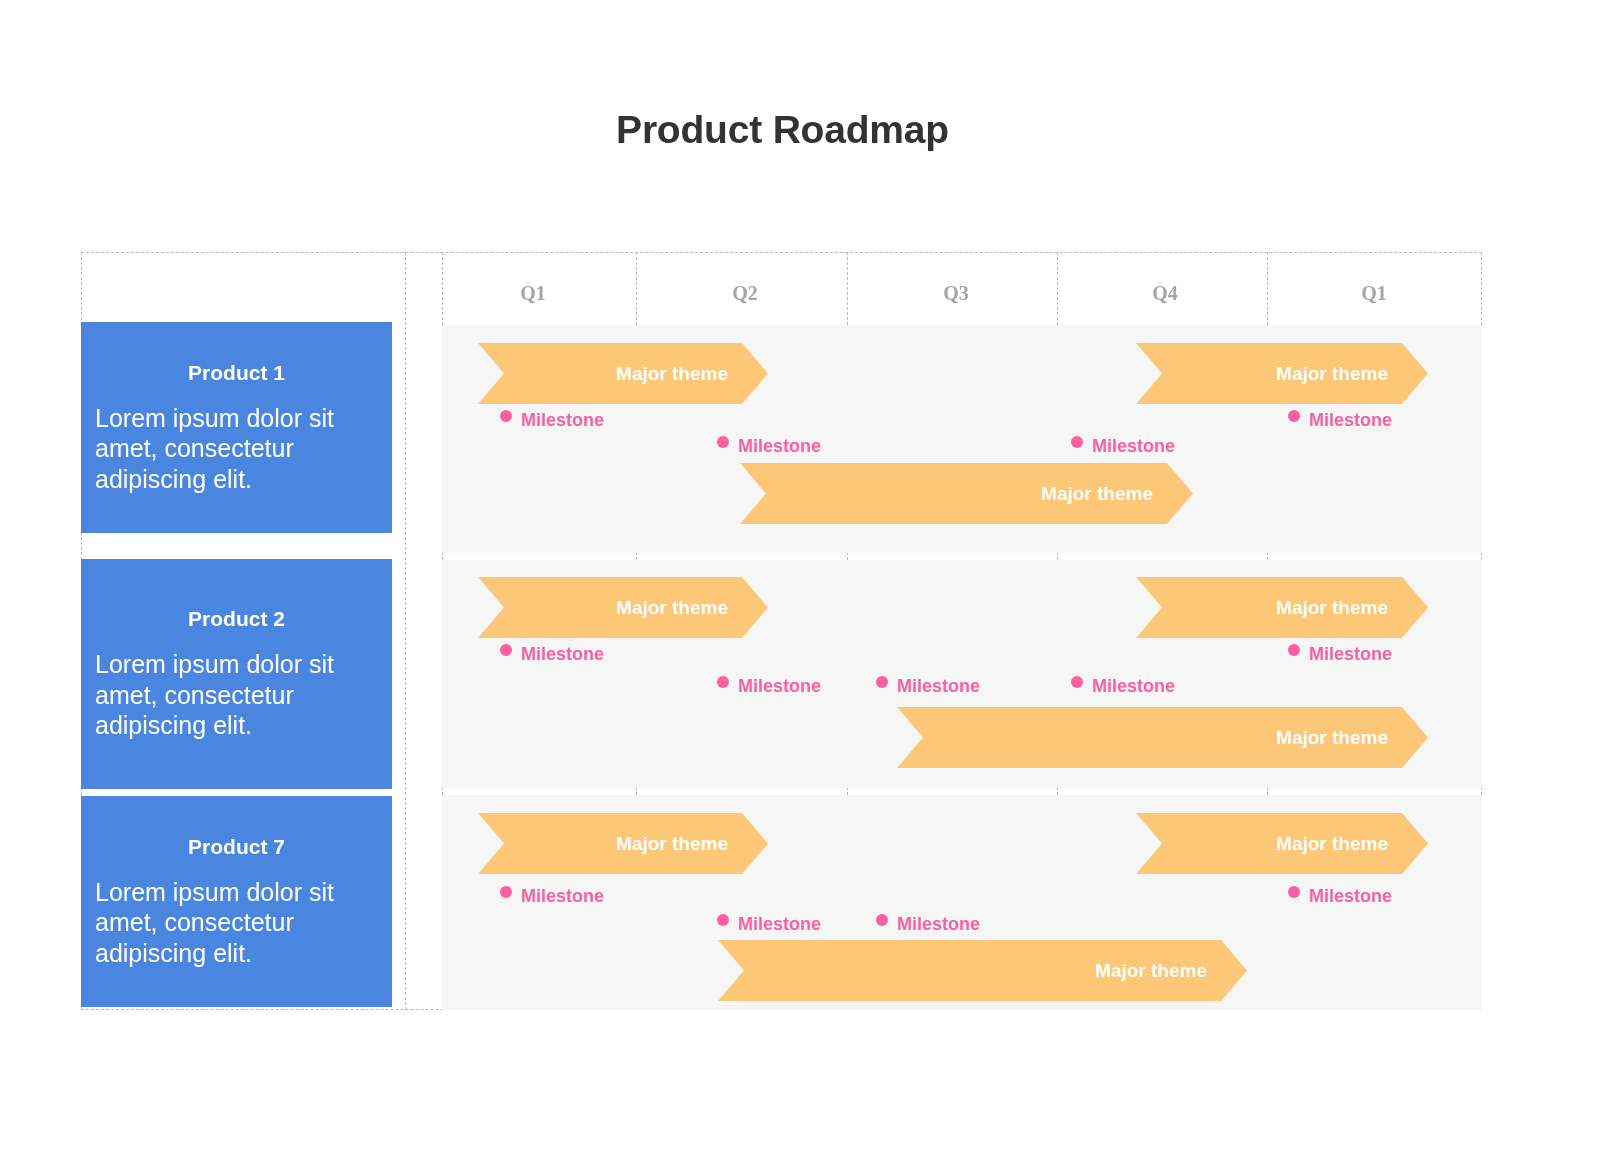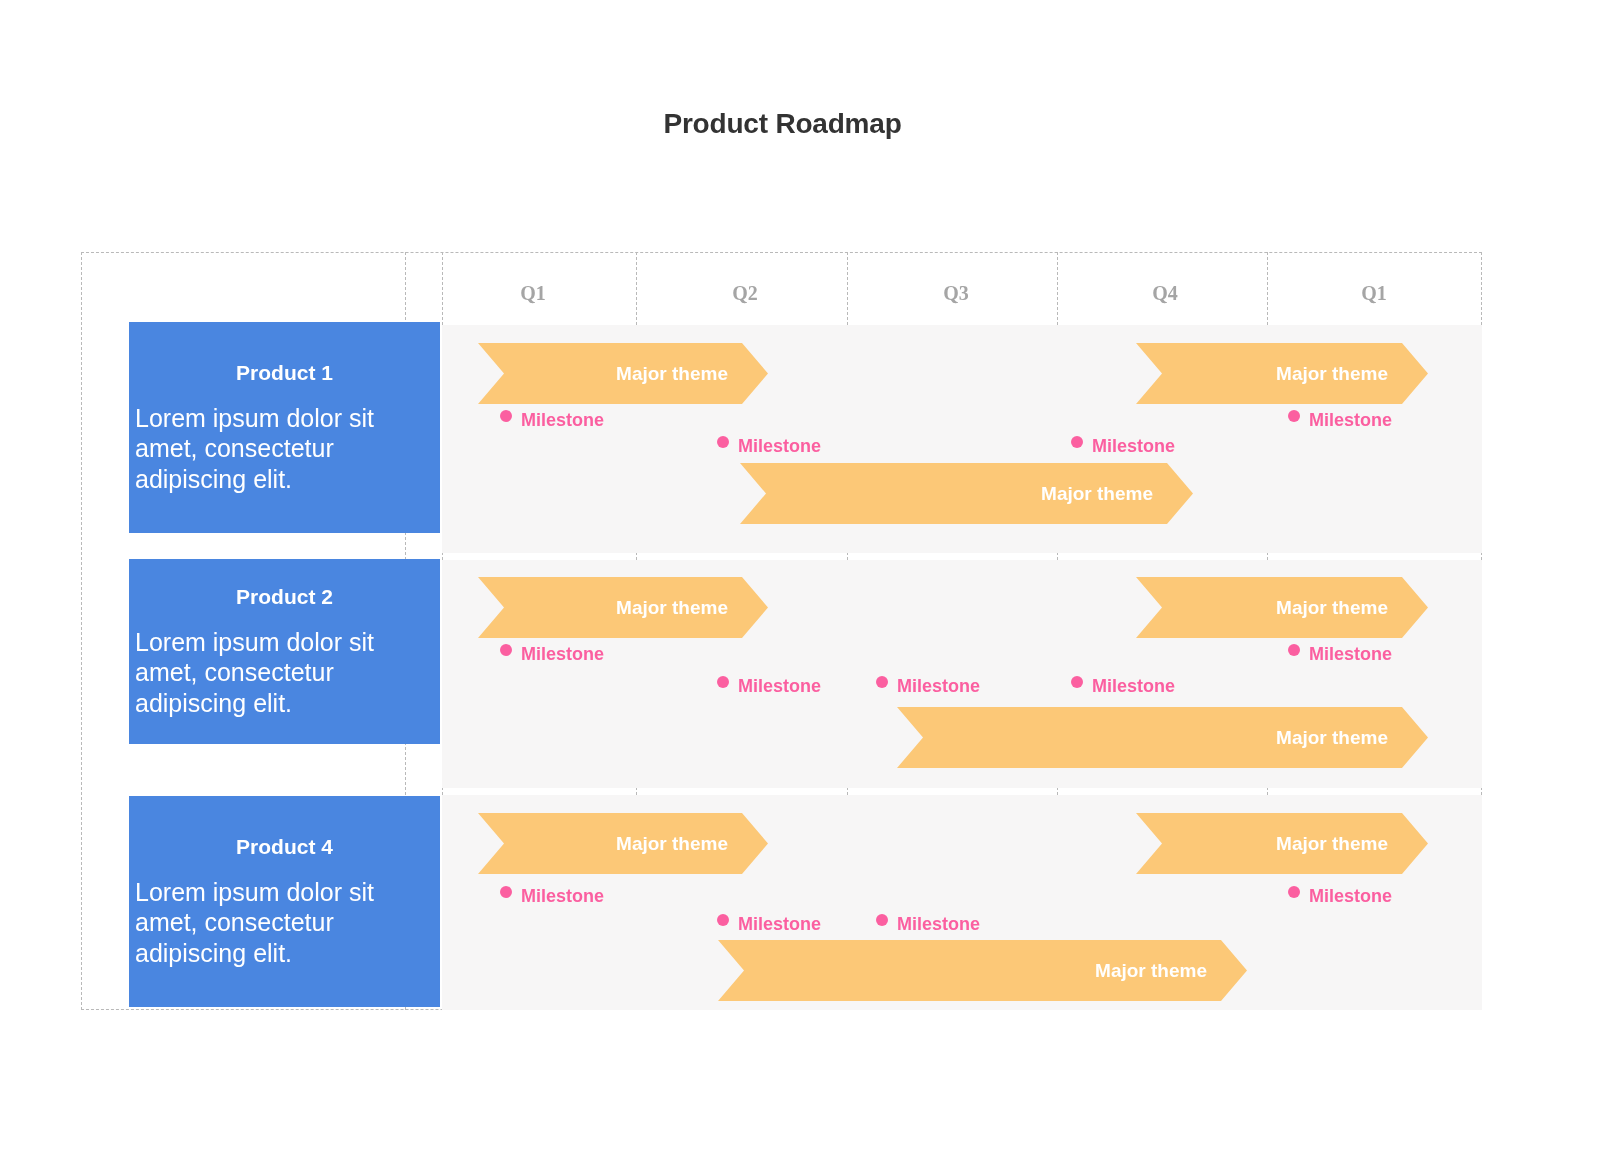--- a/index.html
+++ b/index.html
@@ -15,21 +15,21 @@
     overflow: hidden;
     position: relative;
   }
 
   #page-title {
     position: absolute;
     left: 0;
     top: 108px;
     width: 1565px;
     text-align: center;
-    font-size: 28px;
+    font-size: 39px;
     font-weight: bold;
     color: #333333;
     letter-spacing: -0.2px;
   }
 
   
   #roadmap {
     position: absolute;
     left: 81px;
     top: 252px;
@@ -81,26 +81,25 @@
   }
   .qhead span { position: relative; left: -40px; display: inline-block; width: 80px; font-family: Liberation Serif, serif; }
 
   .product-card {
     position: absolute;
     left: 0;
     width: 311px;
     background: #4a86e0;
     color: #ffffff;
     box-sizing: border-box;
-    padding: 0 6px;
+    padding: 0 14px;
     display: flex;
     flex-direction: column;
     align-items: center;
     justify-content: center;
-    margin-left: 48px;
   }
   .product-card .pc-title {
     font-size: 21px;
     font-weight: bold;
     margin-bottom: 18px;
     text-align: center;
   }
   .product-card .pc-desc {
     font-size: 25px;
     line-height: 1.22;
@@ -263,22 +262,22 @@
       <div class="milestone" style="left: 795px; top: 662px;">
         <span class="ms-dot"></span>
         <span class="ms-label">Milestone</span>
       </div>
     </div>
   <div id="cards-layer">
       <div class="product-card" style="top: 70px; height: 211px;">
         <div class="pc-title">Product 1</div>
         <div class="pc-desc">Lorem ipsum dolor sit amet, consectetur adipiscing elit.</div>
       </div>
-      <div class="product-card" style="top: 307px; height: 185px;">
+      <div class="product-card" style="top: 307px; height: 230px;">
         <div class="pc-title">Product 2</div>
         <div class="pc-desc">Lorem ipsum dolor sit amet, consectetur adipiscing elit.</div>
       </div>
       <div class="product-card" style="top: 544px; height: 211px;">
-        <div class="pc-title">Product 4</div>
+        <div class="pc-title">Product 7</div>
         <div class="pc-desc">Lorem ipsum dolor sit amet, consectetur adipiscing elit.</div>
       </div>
     </div>
 </div>
 
 </body></html>

